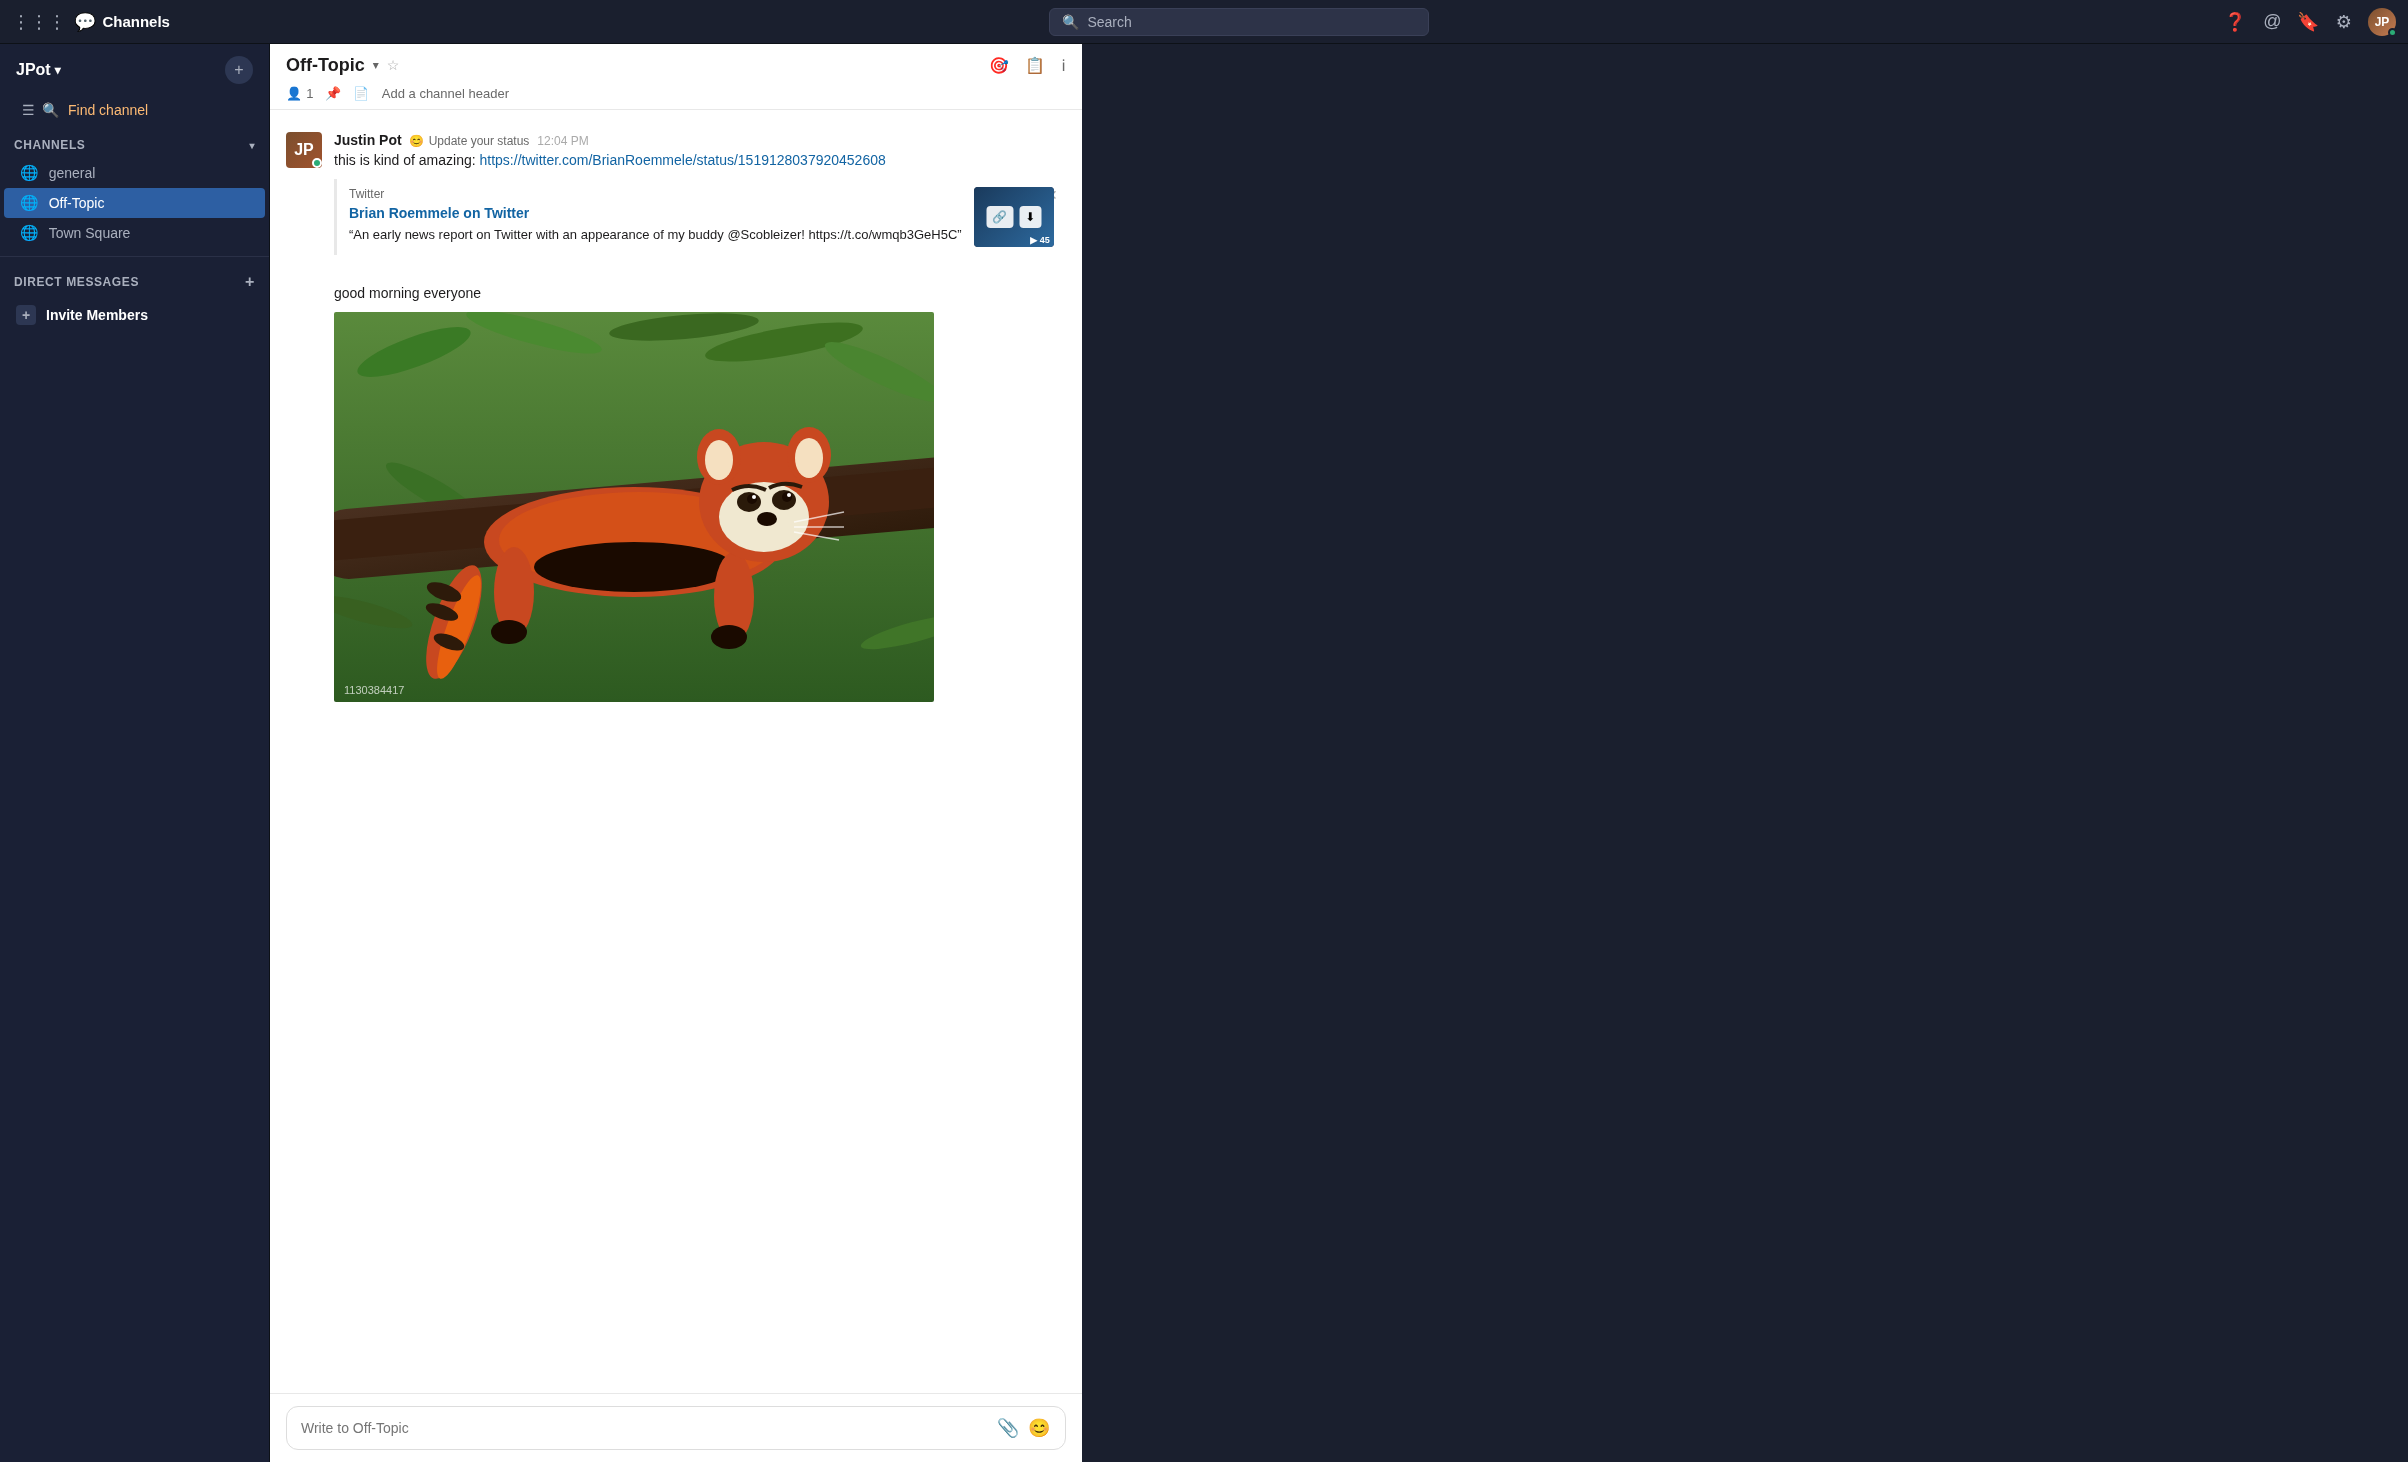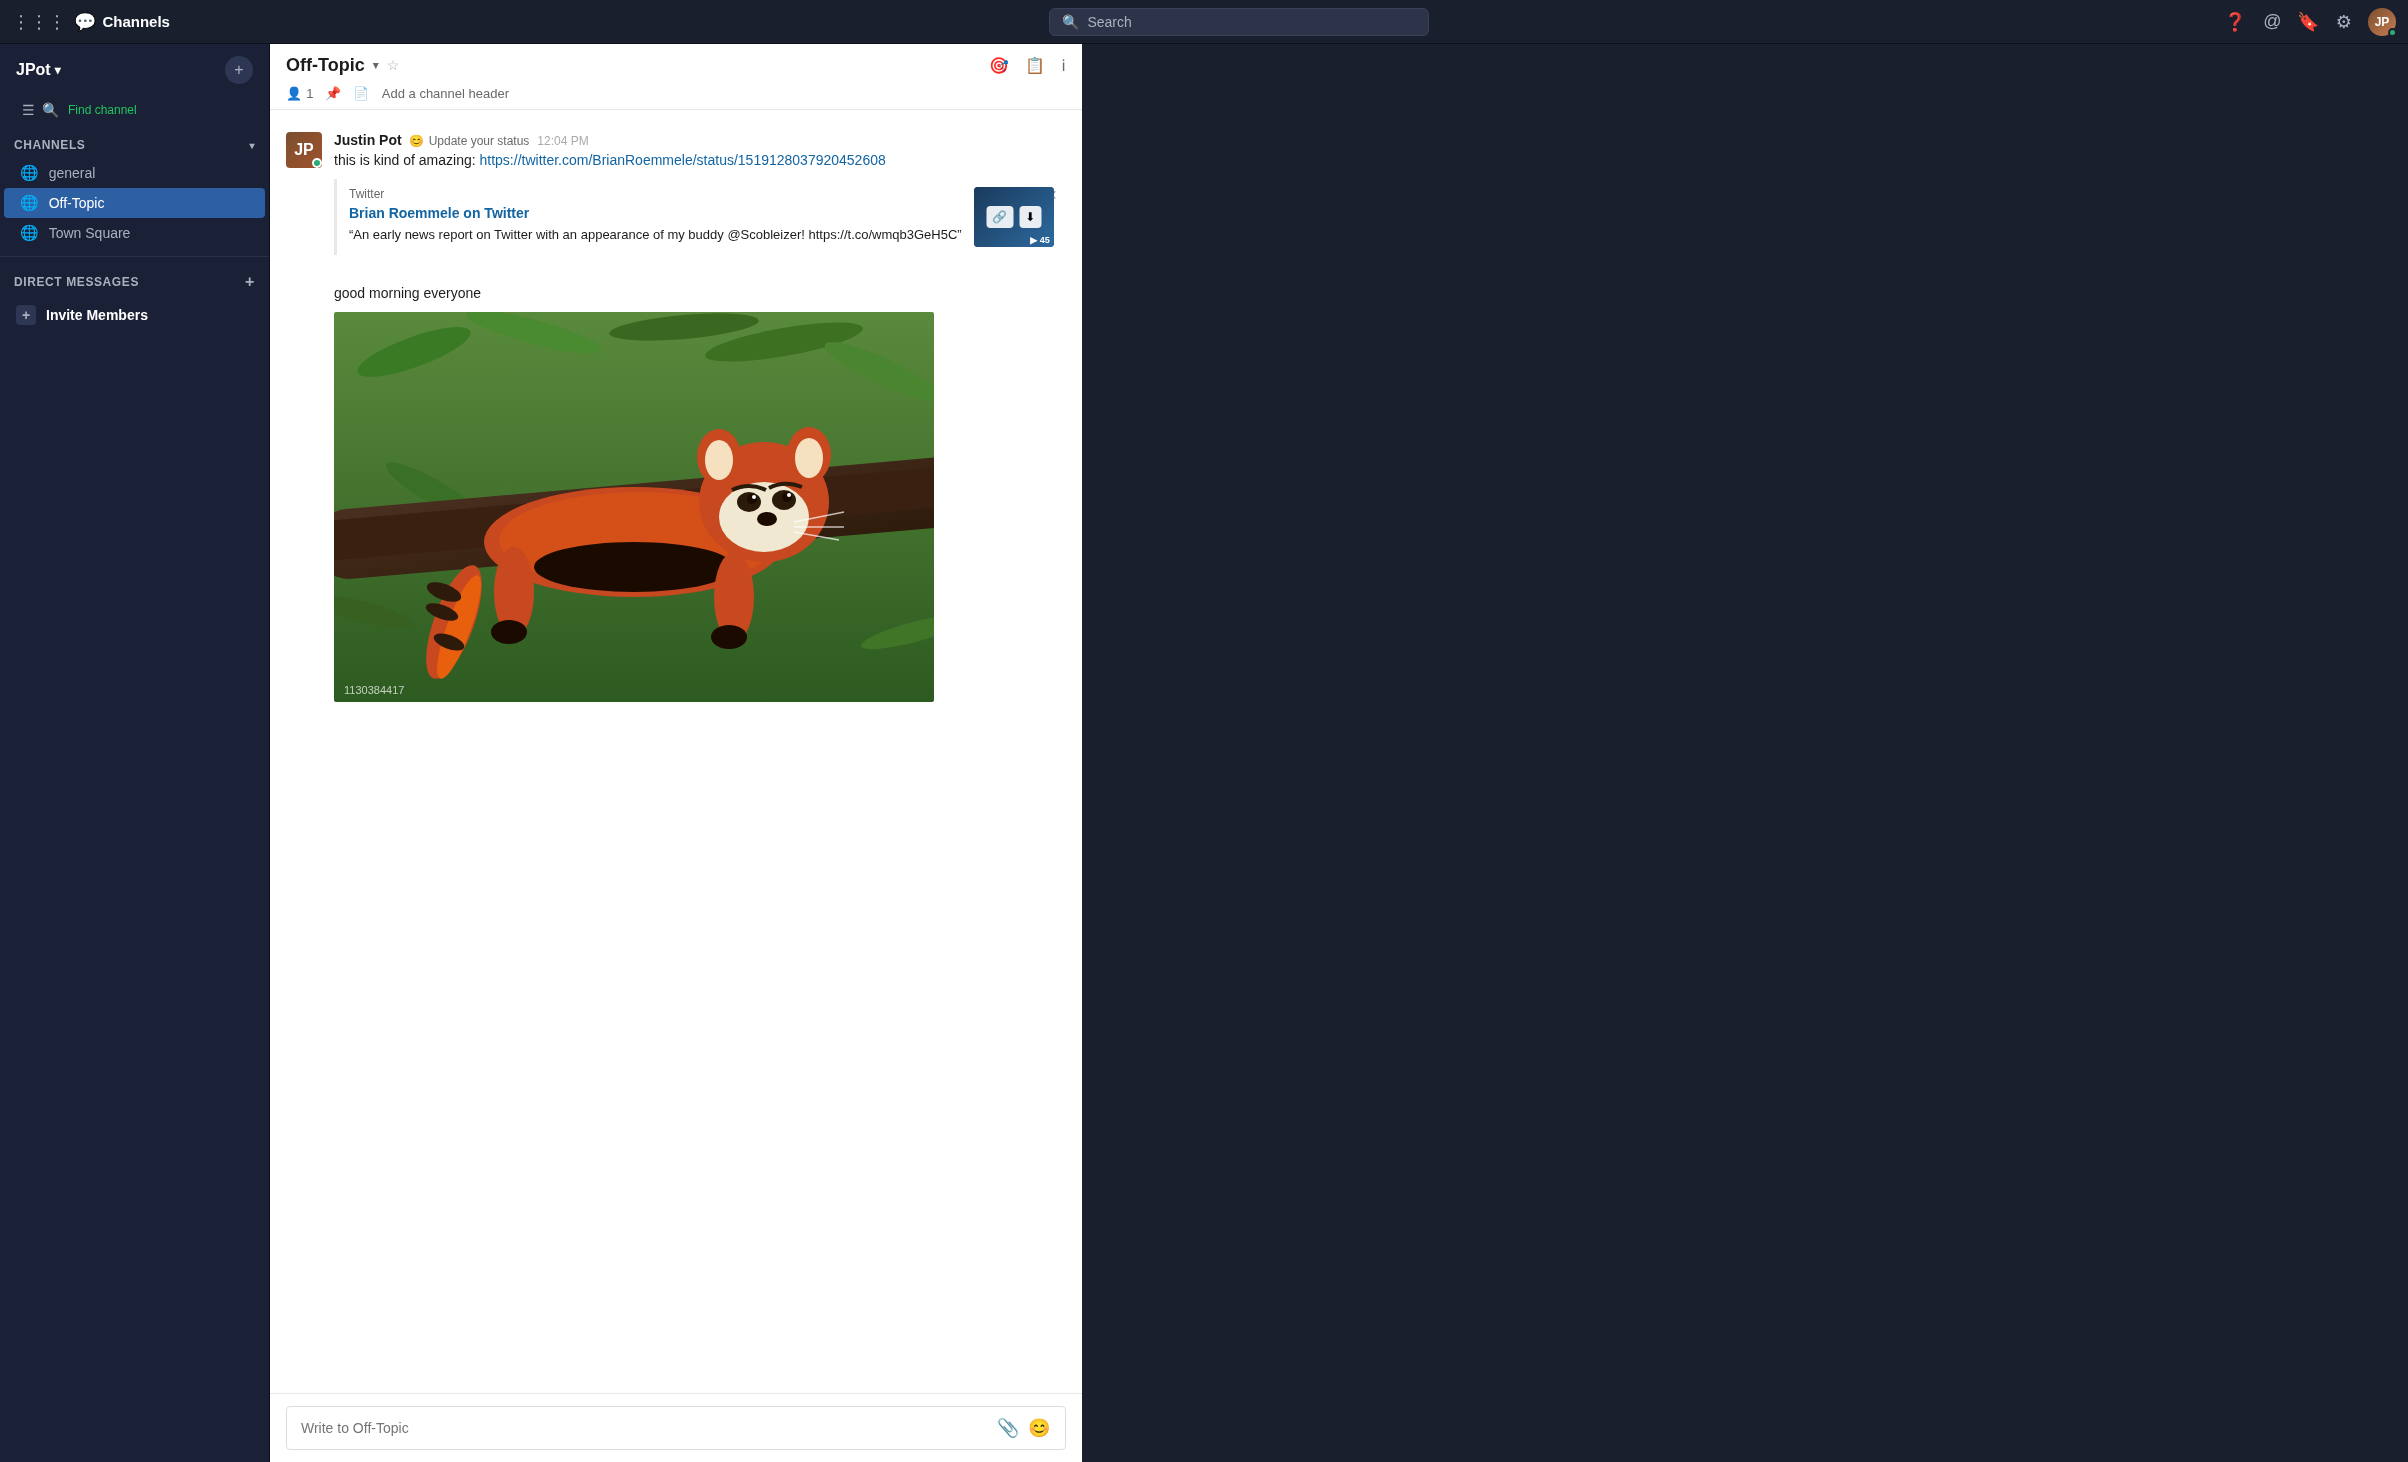--- a/index.html
+++ b/index.html
@@ -38,21 +38,21 @@
       display: flex; align-items: center; justify-content: space-between;
       padding: 12px 16px; cursor: pointer; text-align: center;
     }
     #workspace-name { color: #fff; font-size: 16px; font-weight: 700; display: flex; align-items: center; gap: 4px; }
     #add-btn { width: 28px; height: 28px; background: #2d3753; border-radius: 50%; display: flex; align-items: center; justify-content: center; color: #aab0be; cursor: pointer; font-size: 16px; }
     #sidebar-search {
       display: flex; align-items: center; gap: 8px; padding: 6px 14px; margin: 0 8px 8px;
       background: transparent; border-radius: 6px; cursor: pointer;
     }
     .filter-icon, .search-icon-sm { color: #aab0be; font-size: 14px; }
-    #find-channel-text { color: #22c55e; font-size: 12px; }
+    #find-channel-text { color: #fdba74; font-size: 14px; }
 
     .sidebar-section-header {
       padding: 6px 14px; color: #aab0be; font-size: 12px; font-weight: 700;
       letter-spacing: 0.05em; text-transform: uppercase; display: flex; align-items: center;
       justify-content: space-between; cursor: pointer;
     }
     .sidebar-section-header .section-toggle { font-size: 10px; }
 
     .sidebar-item {
       display: flex; align-items: center; gap: 10px; padding: 6px 16px;
@@ -135,21 +135,21 @@
     
     .red-panda-container {
       width: 600px; height: 390px; border-radius: 2px; overflow: hidden; position: relative; margin-top: 8px;
     }
 
     
     #message-input-area {
       padding: 12px 16px; border-top: 1px solid #e8e8e8;
     }
     #message-input-box {
-      border: 1px solid #ddd; border-radius: 4px; display: flex; align-items: center;
+      border: 1px solid #ddd; border-radius: 12px; display: flex; align-items: center;
       padding: 10px 14px; gap: 8px; background: #fff;
     }
     #message-input { flex: 1; border: none; outline: none; font-size: 14px; color: #aaa; background: transparent; }
     .input-action { color: #aaa; cursor: pointer; font-size: 18px; }
 
     
     #footer { padding: 4px 16px; text-align: right; color: #1264a3; font-size: 12px; cursor: pointer; }
 
     
     .avatar-img {

